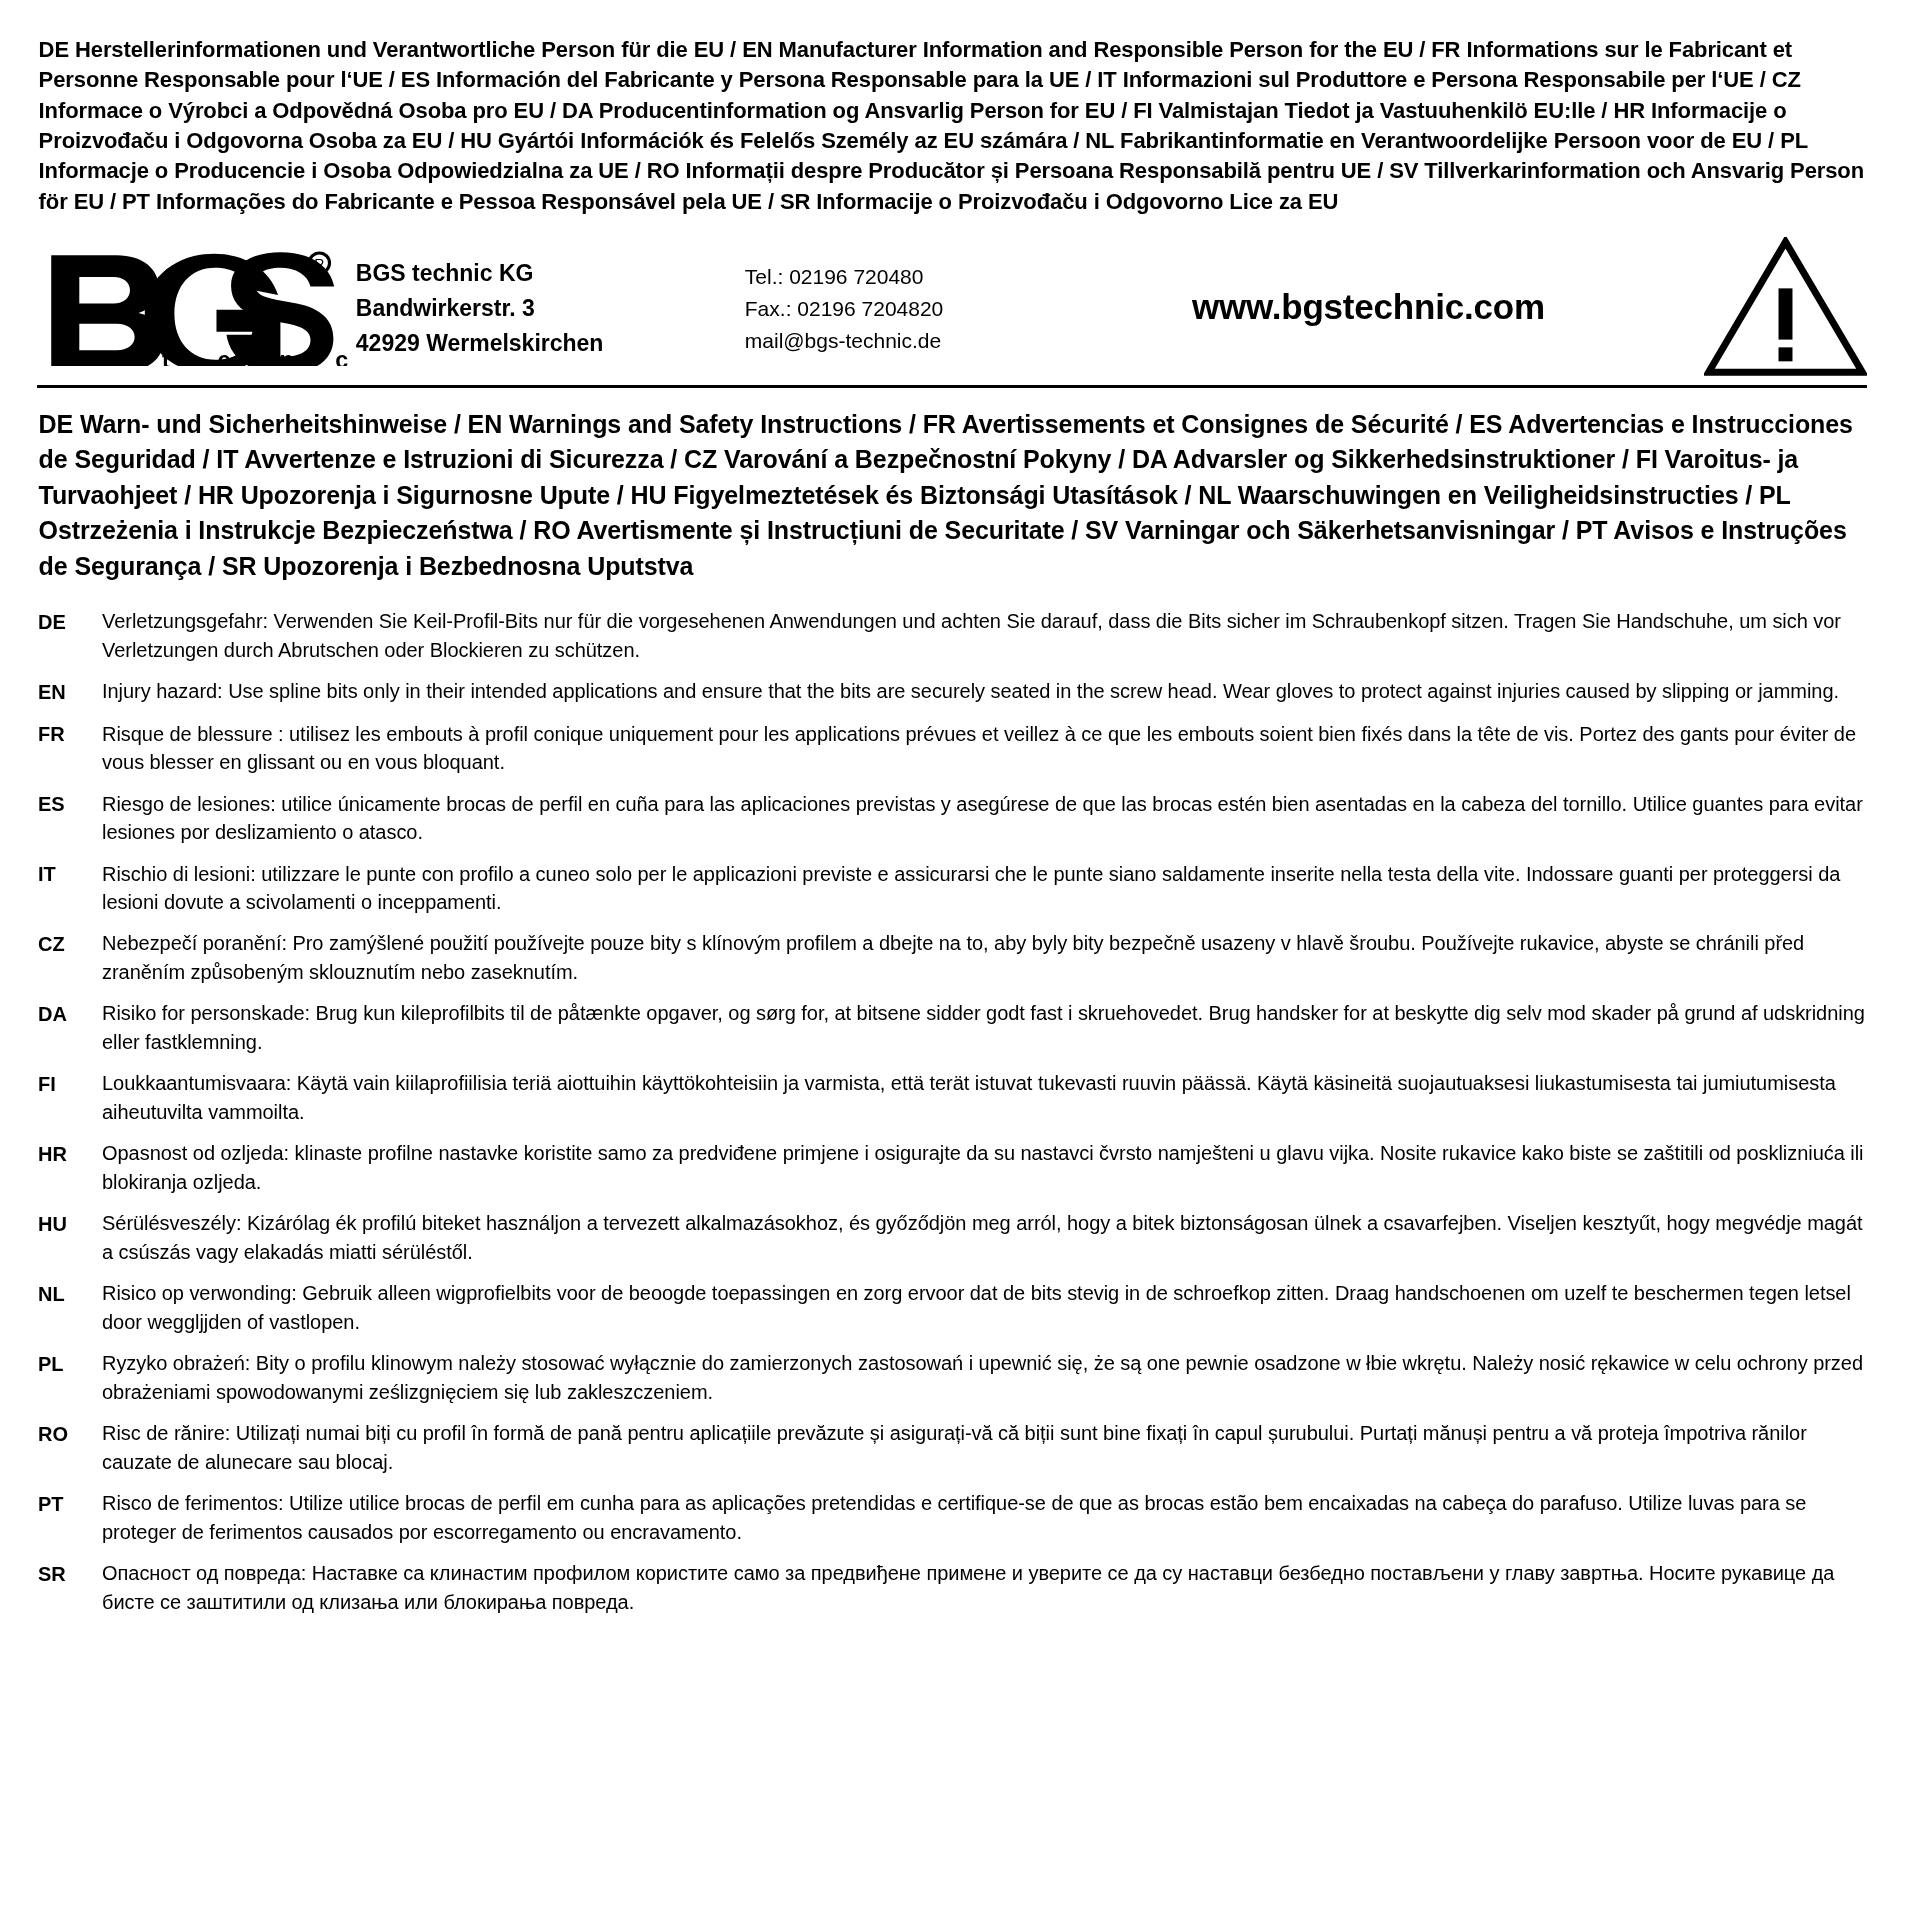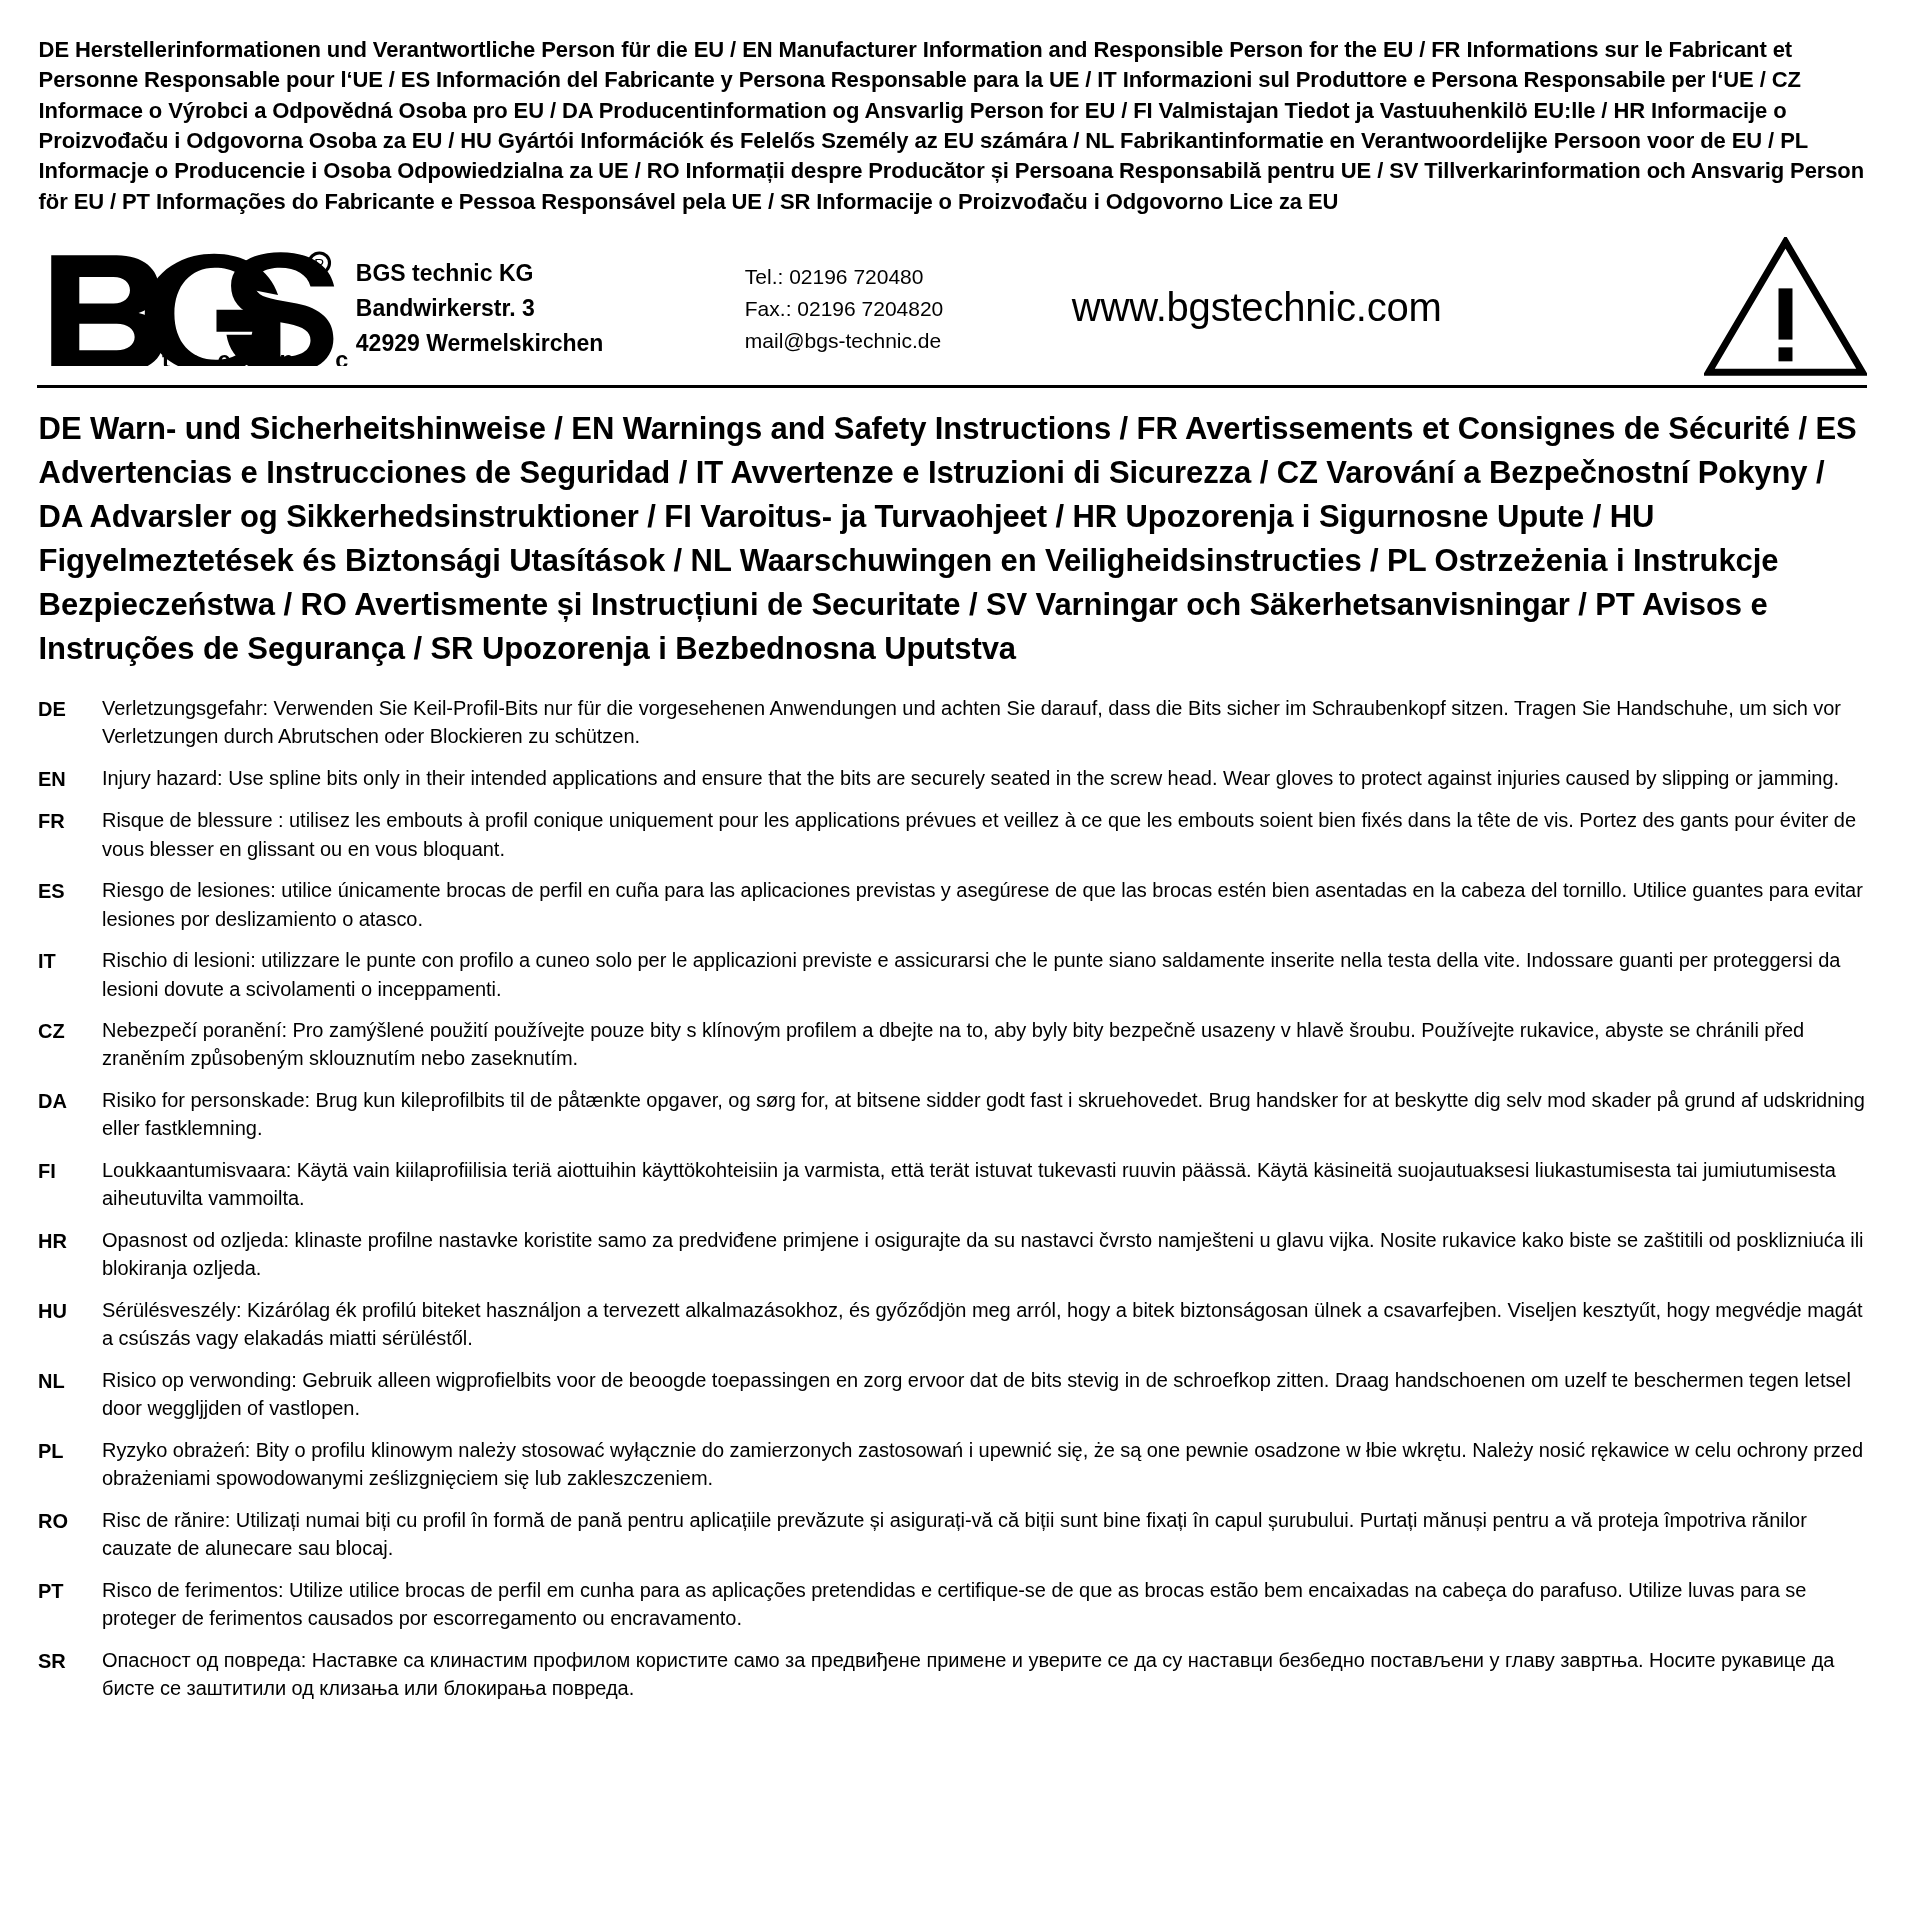--- a/index.html
+++ b/index.html
@@ -54,35 +54,36 @@
     font-weight: bold;
   }
   .contact {
     flex: 0 0 327px;
     font-size: 21px;
     line-height: 1.52;
     padding-top: 3.1px;
   }
   .website {
     flex: 1 1 auto;
-    font-size: 40px;
-    font-weight: normal;
+    text-align: center;
+    font-size: 35px;
+    font-weight: bold;
     letter-spacing: -0.2px;
     padding-right: 23px;
   }
   .warn-tri {
     flex: 0 0 179px;
     display: flex;
     justify-content: flex-end;
     align-items: center;
   }
 
   
   .safety-heading {
-    font-size: 31px;
+    font-size: 25px;
     font-weight: bold;
     line-height: 1.42;
     letter-spacing: -0.1px;
     margin: 0 0 23px 1.6px;
     max-width: 1860px;
   }
 
   
   .rows { margin-left: 1px; }
   .row {

